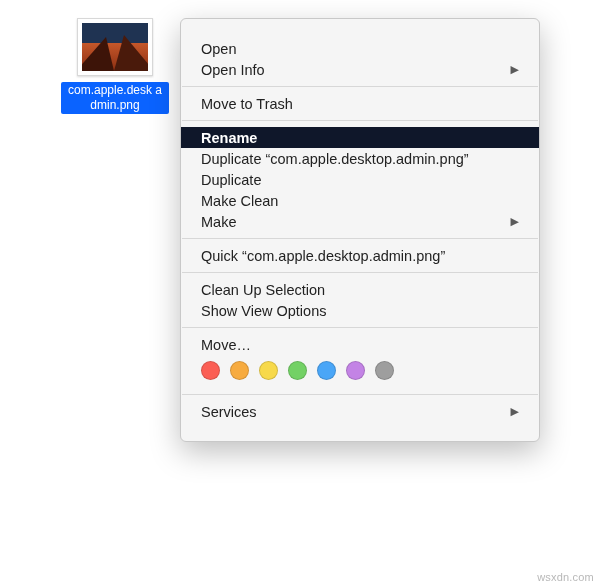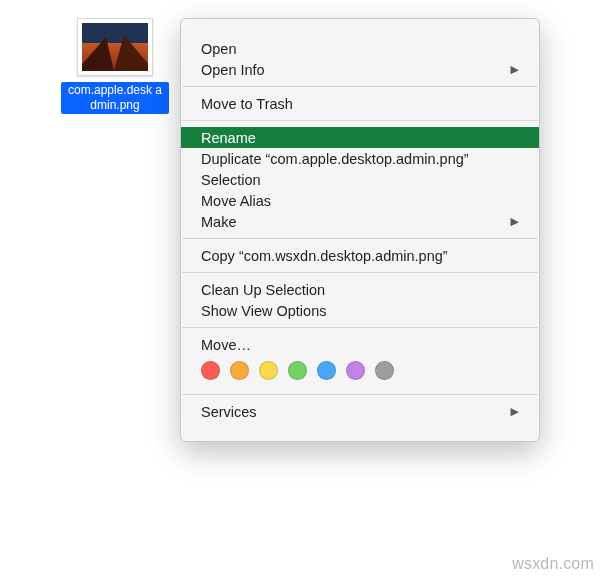--- a/index.html
+++ b/index.html
@@ -88,22 +88,23 @@
     display: flex;
     align-items: center;
     justify-content: space-between;
     height: 21px;
     padding: 0 20px;
     font-size: 14.5px;
     white-space: nowrap;
     cursor: default;
   }
   .menu-item.highlight {
-    background: #15803d;
+    background: #0f172a;
     color: #fff;
+    font-weight: bold;
   }
   .menu-sep {
     height: 1px;
     margin: 6px 1px;
     background: #d7d7d7;
   }
   .submenu-arrow {
     margin-left: auto;
     font-size: 11px;
     color: #5a5a5a;
@@ -117,22 +118,22 @@
   .tag-dot {
     width: 19px;
     height: 19px;
     border-radius: 50%;
     border: 0.5px solid rgba(0,0,0,0.15);
   }
 
   .watermark {
     position: absolute;
     right: 6px;
-    bottom: 14px;
-    font-size: 16px;
+    bottom: 4px;
+    font-size: 11px;
     color: #b8b8b8;
     letter-spacing: 0.2px;
   }
 </style>
 </head>
 <body>
 
 <div class="file-item">
   <div class="file-thumb-frame">
     <div class="file-thumb"></div>
@@ -158,34 +159,34 @@
 
   <div class="menu-sep"></div>
 
   <div class="menu-item highlight">
     <span>Rename</span>
   </div>
   <div class="menu-item">
     <span>Duplicate “com.apple.desktop.admin.png”</span>
   </div>
   <div class="menu-item">
-    <span>Selection</span>
-  </div>
-  <div class="menu-item">
-    <span>Move Alias</span>
+    <span>Duplicate</span>
+  </div>
+  <div class="menu-item">
+    <span>Make Clean</span>
   </div>
   <div class="menu-item">
     <span>Make</span>
     <span class="submenu-arrow">▶</span>
   </div>
 
   <div class="menu-sep"></div>
 
   <div class="menu-item">
-    <span>Copy “com.wsxdn.desktop.admin.png”</span>
+    <span>Quick “com.apple.desktop.admin.png”</span>
   </div>
 
   <div class="menu-sep"></div>
 
   <div class="menu-item">
     <span>Clean Up Selection</span>
   </div>
   <div class="menu-item">
     <span>Show View Options</span>
   </div>

